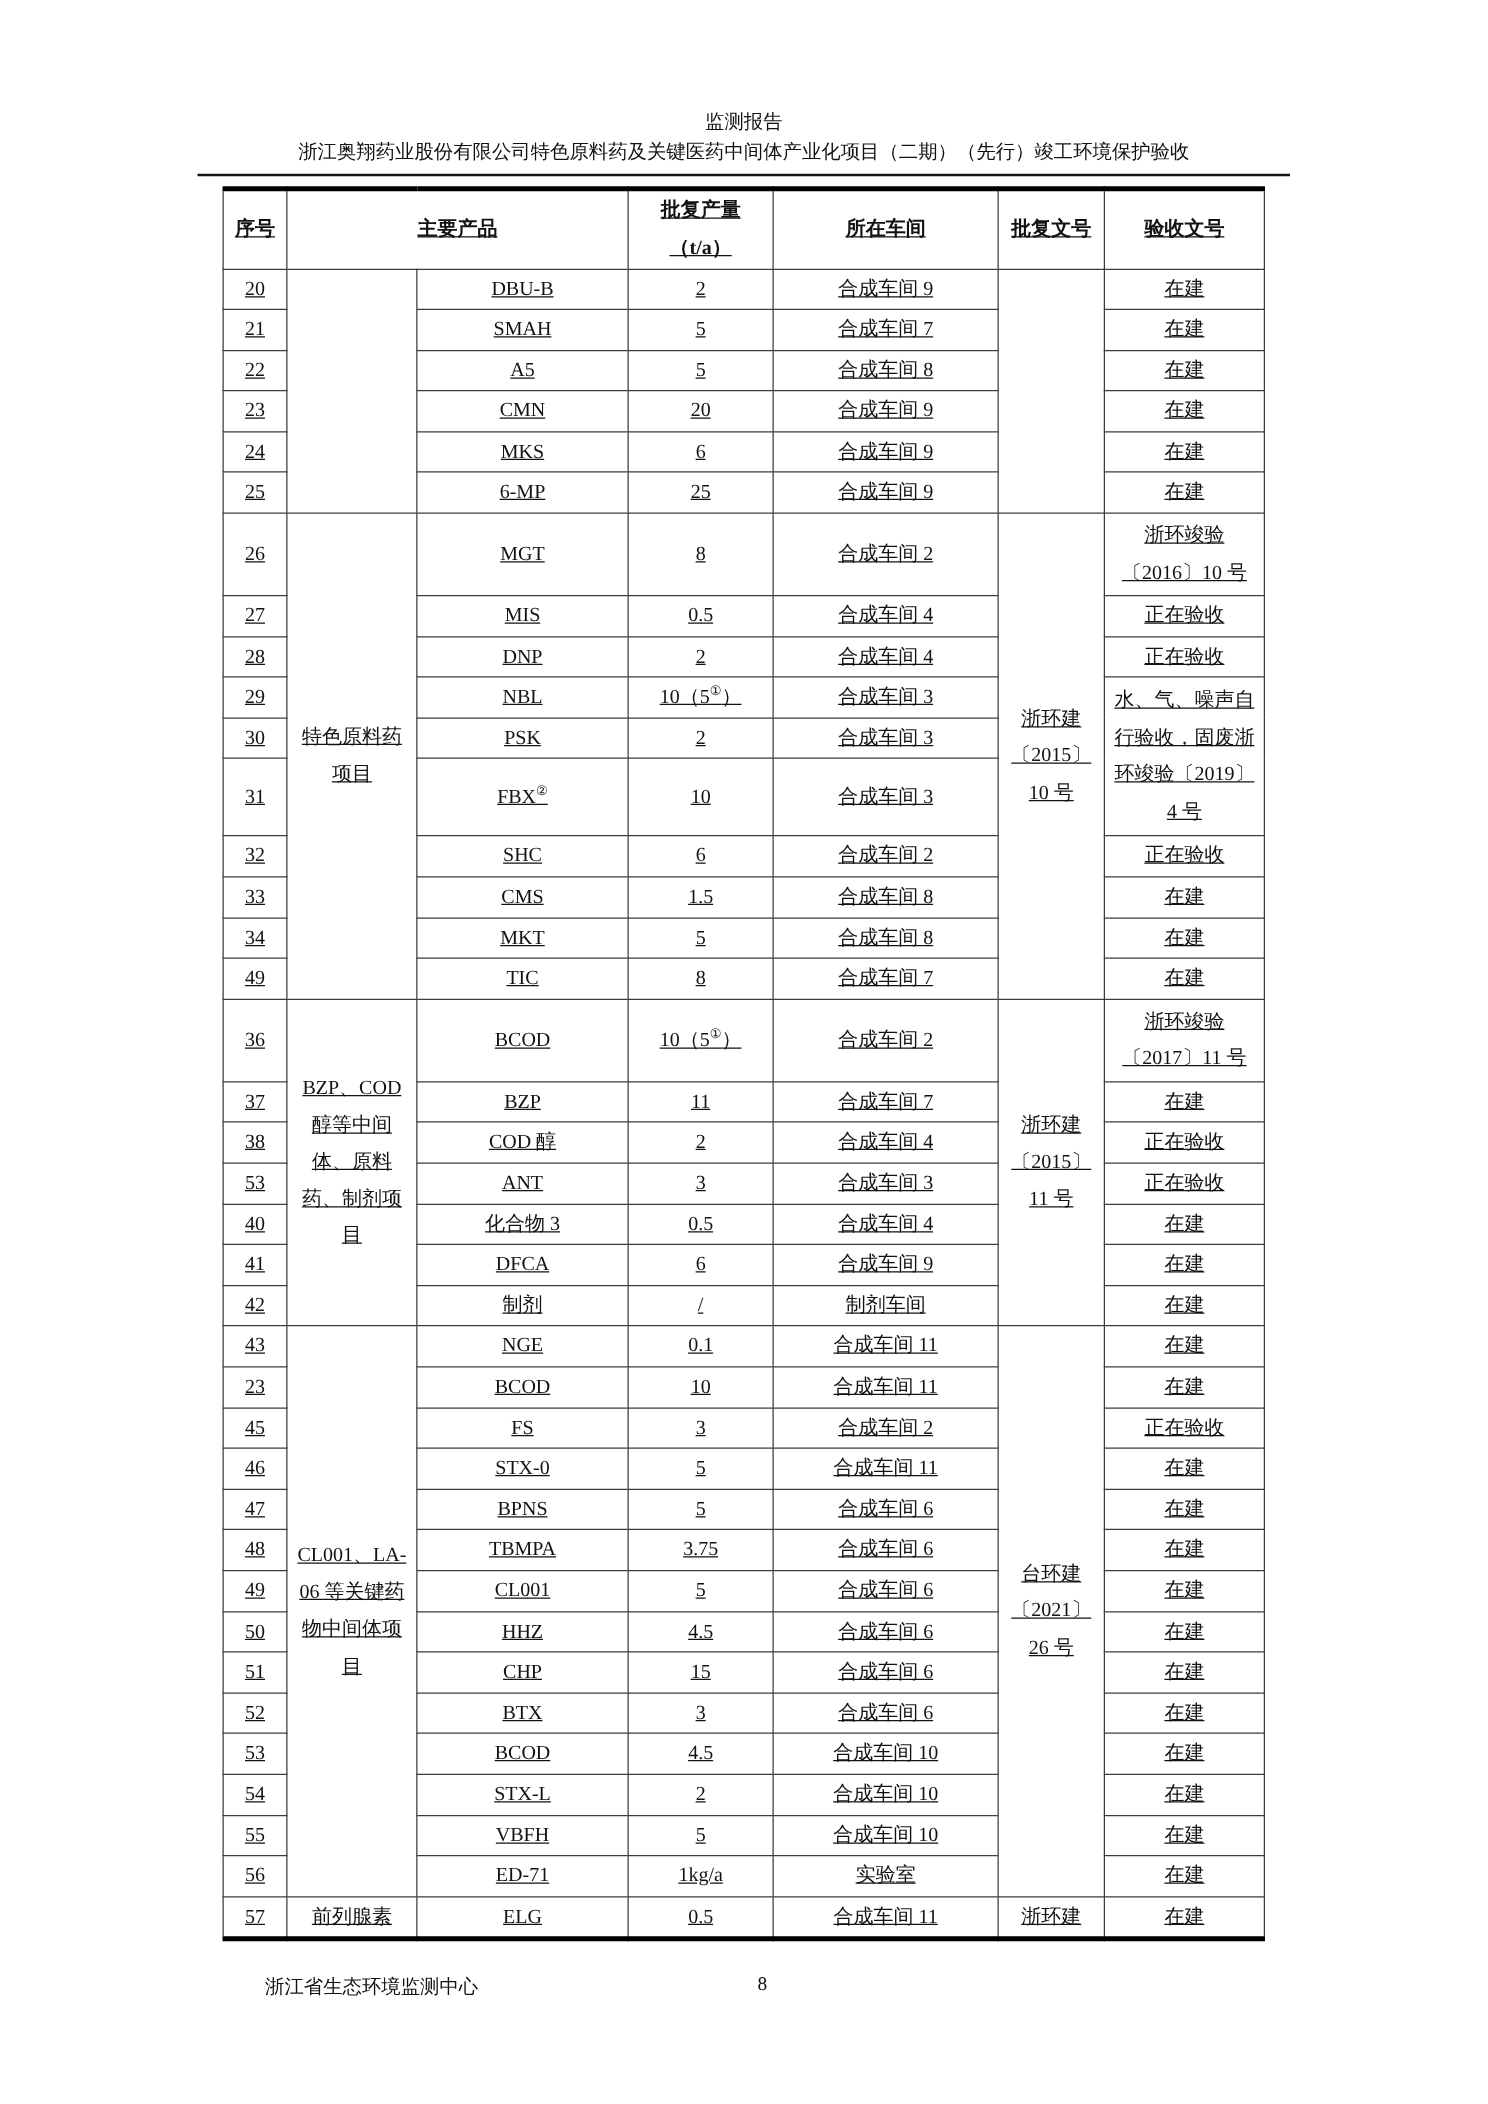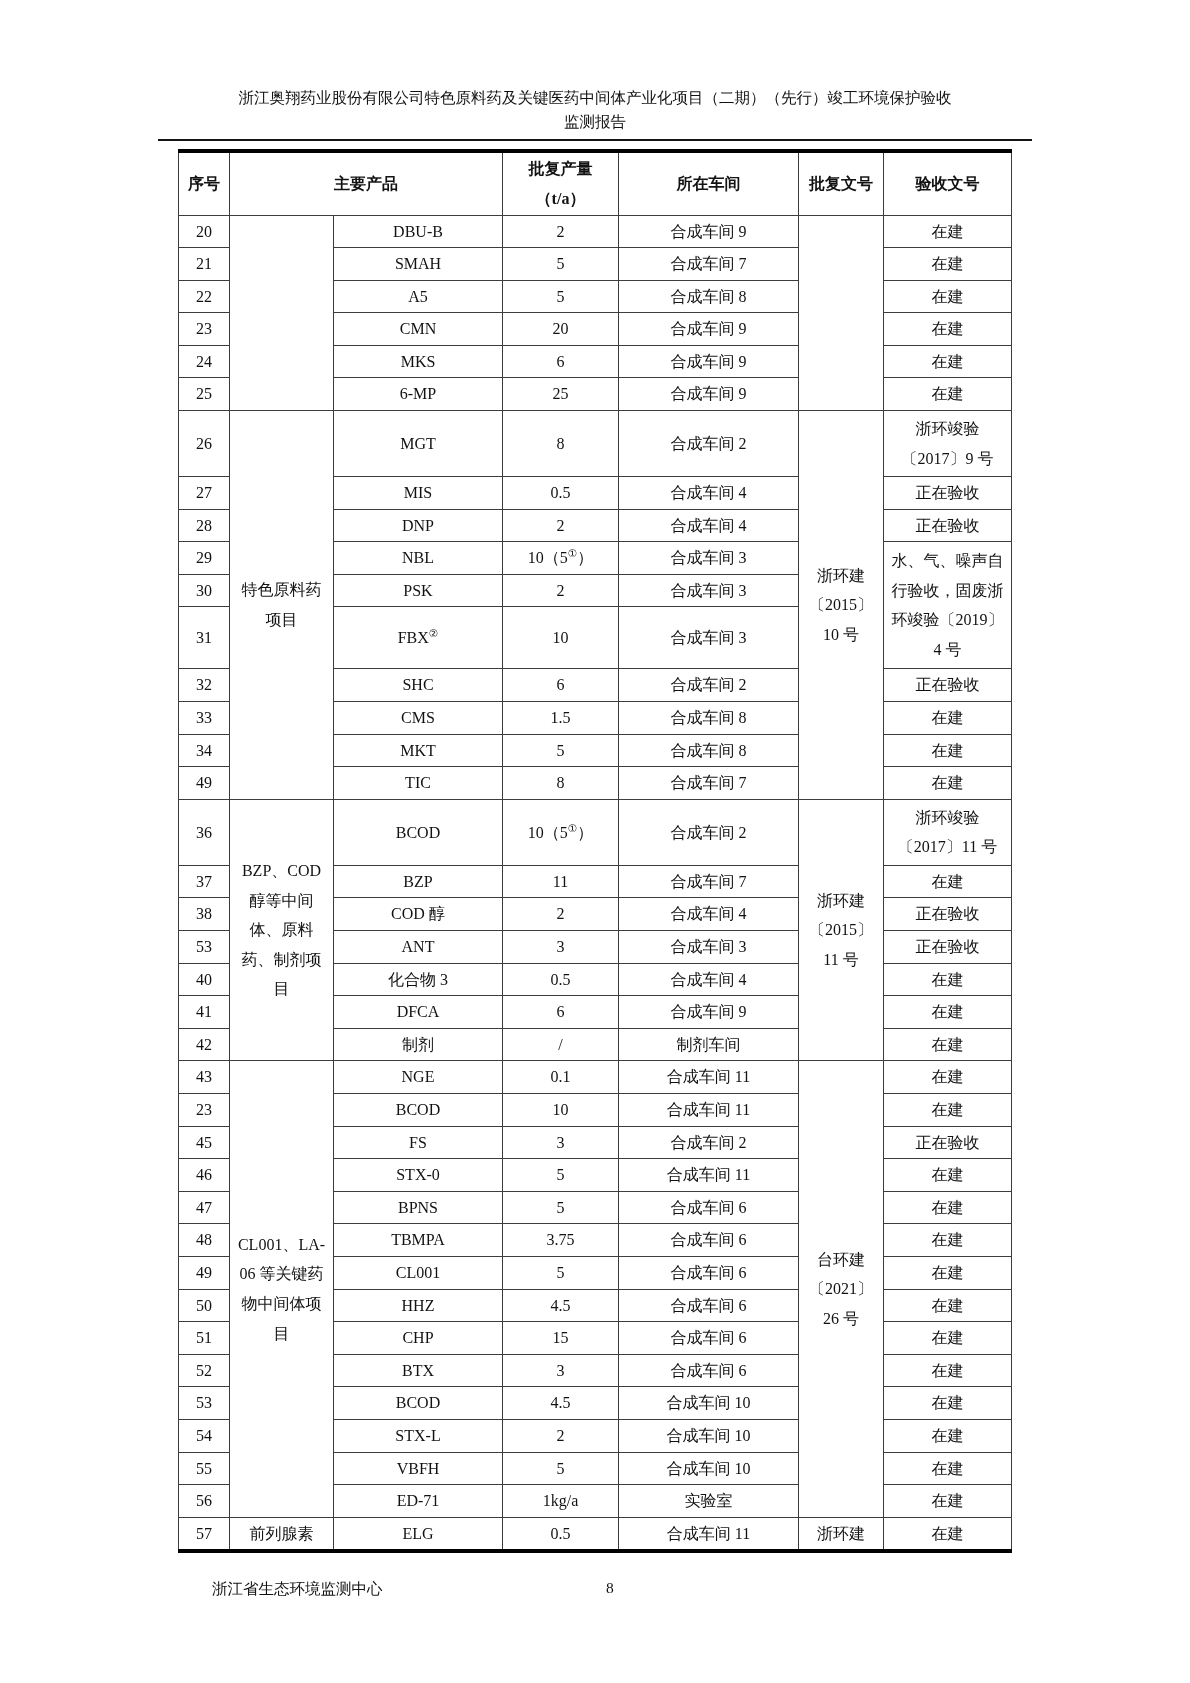--- a/index.html
+++ b/index.html
@@ -5,21 +5,21 @@
   html,body{margin:0;padding:0;background:#ffffff;}
   body{
     width:1190px;height:1683px;position:relative;overflow:hidden;
     font-family:"Liberation Serif","DejaVu Serif",serif;color:#121212;
   }
   .doc-title{margin:86px 58px 0 58px;text-align:center;font-size:15.5px;line-height:24px;}
   .title-rule{width:874px;height:2px;background:#141414;margin:5px 0 0 158px;}
   table.products{
     border-collapse:collapse;table-layout:fixed;width:833px;margin:8px 0 0 178px;
     border-top:4px solid #000;border-bottom:4px solid #000;
-    border-left:1px solid #3c3c3c;border-right:1px solid #3c3c3c;
+    border-left:1px solid #3c3c3c;border-right:1px solid #3c3c3c;text-decoration:underline;
   }
   table.products th,table.products td{
     border:1px solid #3c3c3c;text-align:center;vertical-align:middle;
     font-size:16px;line-height:1.85;padding:1px 4px;overflow:hidden;
   }
   thead tr{height:64px;}
   thead th{font-weight:bold;font-size:17px;line-height:1.5;}
   tbody tr{height:32px;}
   tr.rh66{height:66px;margin-left:22px;}
   tr.rh62{height:62px;}
@@ -30,22 +30,22 @@
   .c-acc-long{text-align:justify;padding:1px 6px;line-height:1.9;}
   sup{font-size:10.5px;line-height:0;}
   .footer{position:relative;width:833px;margin:26px 0 0 178px;height:22px;font-size:15.5px;}
   .footer-org{position:absolute;left:34px;top:0;}
   .footer-page{position:absolute;left:428px;top:0;}
 </style>
 </head>
 <body>
 
 <div class="doc-title">
+  <div>监测报告</div>
   <div>浙江奥翔药业股份有限公司特色原料药及关键医药中间体产业化项目（二期）（先行）竣工环境保护验收</div>
-  <div>监测报告</div>
 </div>
 <div class="title-rule"></div>
 
 <table class="products">
   <colgroup>
     <col style="width:51px">
       <col style="width:104px">
       <col style="width:169px">
     <col style="width:116px">
       <col style="width:180px">
@@ -111,21 +111,21 @@
       <td class="c-acc">在建</td>
     </tr>
 
     <tr class="rh66">
       <td>26</td>
       <td class="c-cat" rowspan="10">特色原料药项目</td>
       <td>MGT</td>
       <td>8</td>
       <td>合成车间 2</td>
       <td class="c-appr" rowspan="10">浙环建〔2015〕10 号</td>
-      <td class="c-acc">浙环竣验〔2017〕9 号</td>
+      <td class="c-acc">浙环竣验〔2016〕10 号</td>
     </tr>
     <tr>
       <td>27</td>
       <td>MIS</td>
       <td>0.5</td>
       <td>合成车间 4</td>
       <td class="c-acc">正在验收</td>
     </tr>
     <tr>
       <td>28</td>

